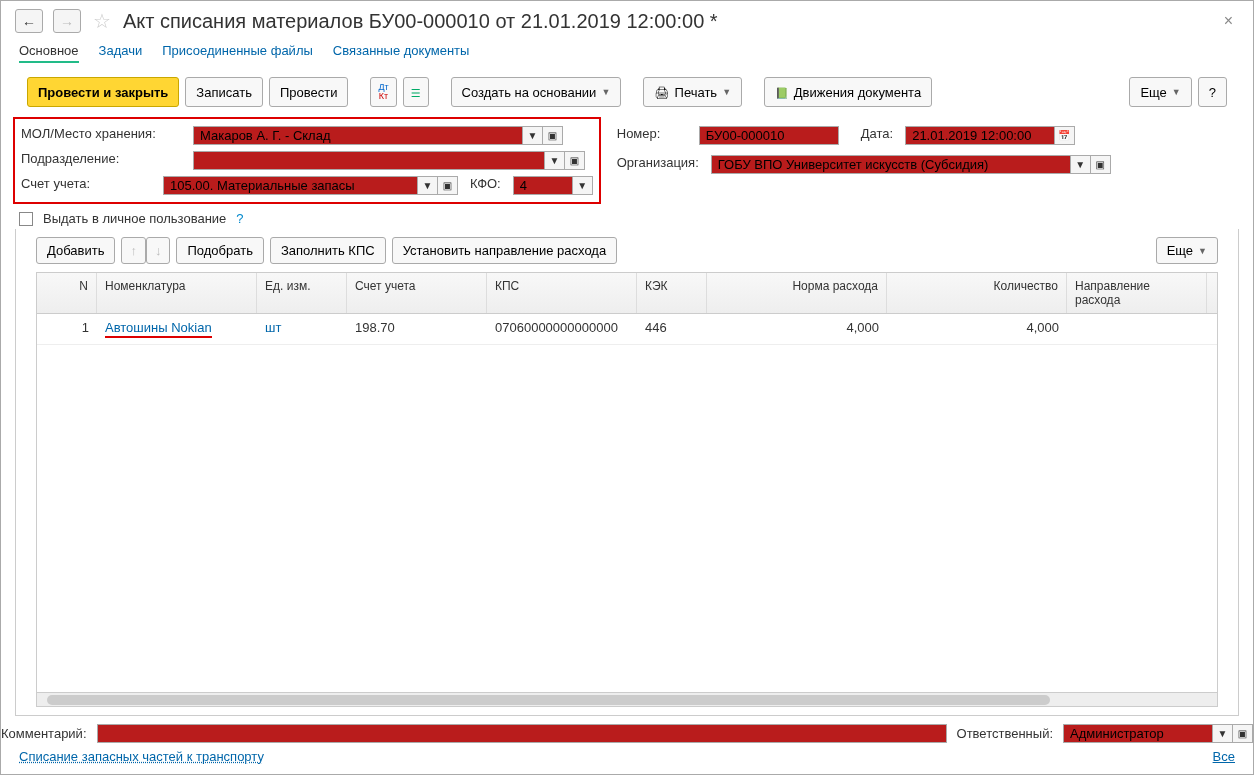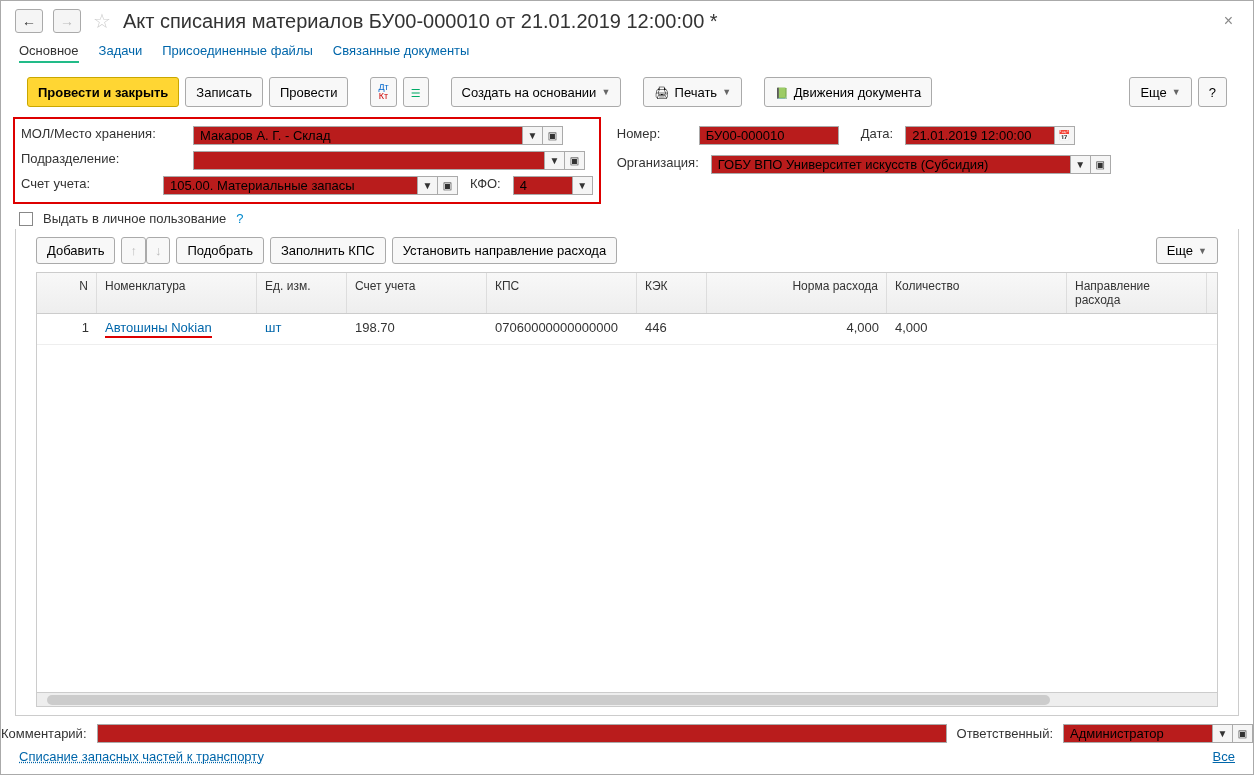--- a/index.html
+++ b/index.html
@@ -42,21 +42,21 @@
 .grid-header .cell { padding: 6px 8px; border-right: 1px solid #ddd; font-size: 12px; }
 .grid-row { display: flex; border-bottom: 1px solid #eee; }
 .grid-row .cell { padding: 6px 8px; font-size: 13px; }
 .cell.n { width: 60px; text-align: right; }
 .cell.nom { width: 160px; }
 .cell.ed { width: 90px; }
 .cell.schet { width: 140px; }
 .cell.kps { width: 150px; }
 .cell.kek { width: 70px; }
 .cell.norma { width: 180px; text-align: right; }
-.cell.kol { width: 180px; }
+.cell.kol { width: 180px; text-align: right; }
 .cell.napr { width: 140px; }
 .underline-red { border-bottom: 2px solid #d00; display: inline-block; padding-bottom: 1px; }
 .grid-body { flex: 1; overflow: auto; }
 .hscroll { height: 14px; background: #eee; border-top: 1px solid #ccc; position: relative; }
 .hscroll-thumb { position: absolute; left: 10px; width: 85%; height: 10px; top: 2px; background: #ccc; border-radius: 5px; }
 .bottom { padding: 8px 0 4px; display: flex; align-items: center; gap: 10px; }
 .footer-link { padding: 2px 18px 10px; display: flex; justify-content: space-between; }
 .icon-printer::before { content: "🖨"; font-size: 12px; }
 .icon-list::before { content: "☰"; font-size: 11px; color: #0a6; }
 .icon-dktk { font-size: 9px; line-height: 1; }

